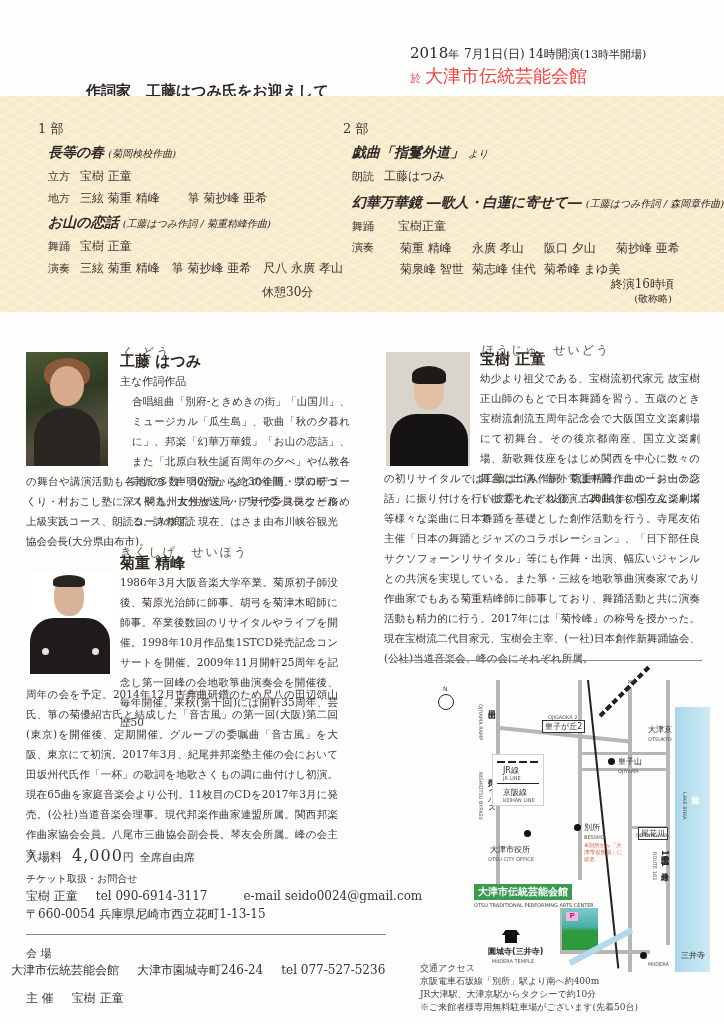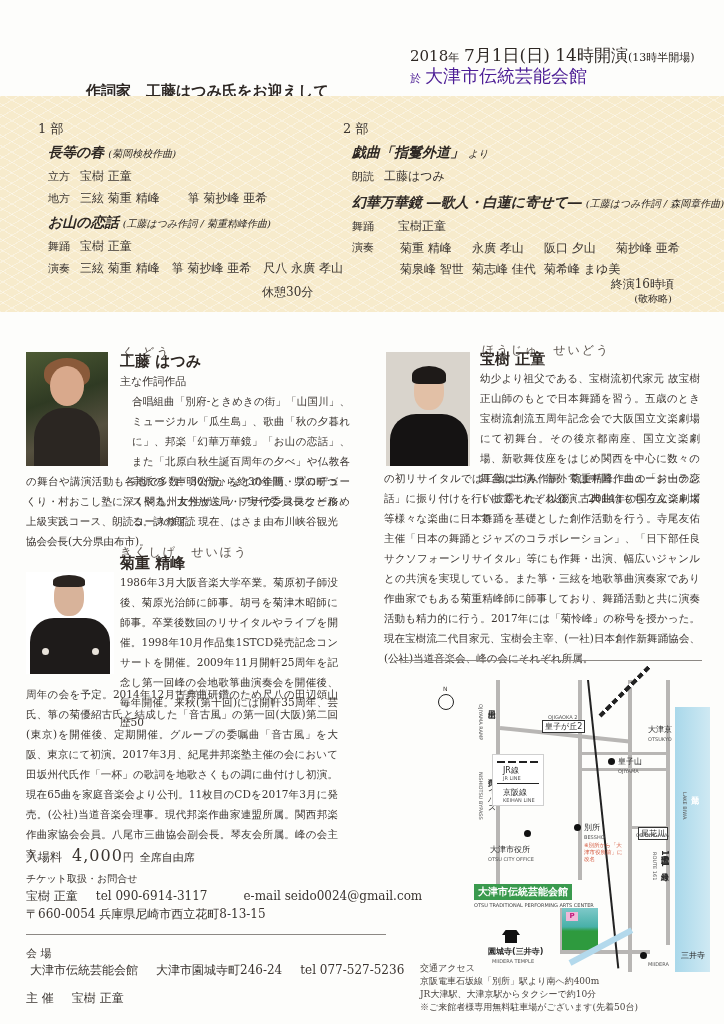--- a/index.html
+++ b/index.html
@@ -5,22 +5,22 @@
   * { box-sizing: border-box; margin: 0; padding: 0; }
   html, body { width: 724px; height: 1024px; background: #fdfdfb; overflow: hidden; }
   body { font-family: "DejaVu Serif", "Liberation Serif", serif; color: #3a3430; position: relative; }
 
   
   .header { position: absolute; left: 0; top: 0; width: 724px; height: 96px; background: #fdfdfb; }
   .title { position: absolute; left: 26px; top: 28px; font-size: 20px; font-weight: bold; color: #2e2824; letter-spacing: 0.5px; }
   .subtitle { position: absolute; left: 86px; top: 62px; font-size: 15px; font-weight: bold; color: #2e2824; margin-top: 20px; }
   .datetime { position: absolute; left: 410px; top: 44px; font-size: 15px; color: #2e2824; white-space: nowrap; }
   .datetime .small { font-size: 11px; }
-  .datetime .big { font-size: 17px; }
-  .venue-line { position: absolute; left: 410px; top: 64px; font-size: 18px; color: #4c1d95; white-space: nowrap; }
+  .datetime .big { font-size: 12px; }
+  .venue-line { position: absolute; left: 410px; top: 64px; font-size: 18px; color: #ef4444; white-space: nowrap; }
   .venue-line .small { font-size: 11px; margin-right: 4px; }
 
   
   .program {
     position: absolute; left: 0; top: 96px; width: 724px; height: 216px;
     background-color: #f7ebcc;
     background-image:
       repeating-linear-gradient(30deg, rgba(255,255,255,0.35) 0 1px, transparent 1px 9px),
       repeating-linear-gradient(150deg, rgba(255,255,255,0.35) 0 1px, transparent 1px 9px);
   }
@@ -193,26 +193,26 @@
 
 <div class="divider" style="left:396px; top:660px; width:306px;"></div>
 
 <div class="admission">
   <span>入場料</span><span class="price">4,000</span><span class="yen">円</span><span class="seat">全席自由席</span>
 </div>
 <div class="info-label" style="left:26px; top:872px;">チケット取扱・お問合せ</div>
 <div class="info-line" style="left:26px; top:888px;">
   <span>宝樹 正童</span><span class="sp"></span><span>tel 090-6914-3117</span><span class="sp"></span><span class="sp"></span><span>e-mail seido0024@gmail.com</span>
 </div>
-<div class="info-line" style="left:26px; top:906px;">〒660-0054 兵庫県尼崎市西立花町8-13-15</div>
+<div class="info-line" style="left:26px; top:906px;">〒660-0054 兵庫県尼崎市西立花町1-13-15</div>
 
 <div class="divider" style="left:26px; top:934px; width:360px;"></div>
 
 <div class="info-line" style="left:26px; top:946px; font-size:11px;">会 場</div>
-<div class="info-line" style="left:30px; top:962px;">
+<div class="info-line" style="left:11px; top:962px;">
   <span>大津市伝統芸能会館</span><span class="sp"></span><span>大津市園城寺町246-24</span><span class="sp"></span><span>tel 077-527-5236</span>
 </div>
 <div class="info-line" style="left:26px; top:990px;">
   <span>主 催</span><span class="sp"></span><span>宝樹 正童</span>
 </div>
 
 <div class="map">
 
   <div class="road" style="left:66px; top:0; width:4px; height:210px;"></div>
   <div class="road" style="left:70px; top:46px; width:130px; height:4px; transform:rotate(6deg); transform-origin:left;"></div>

